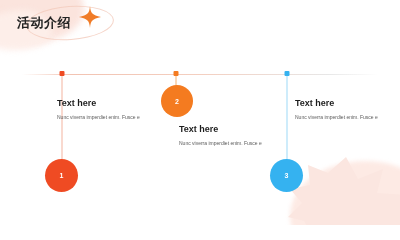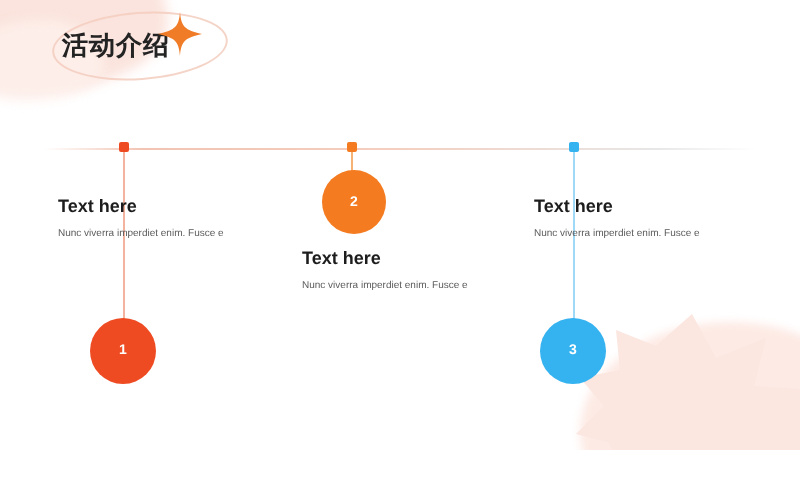--- a/index.html
+++ b/index.html
@@ -50,21 +50,21 @@
     filter:blur(2px);
   }
   #star-burst{
     right:-6px;bottom:-10px;
     width:118px;height:84px;
     color:#fbe6e0;
   }
 
   
   #title{
-    position:absolute;left:31px;top:14px;
+    position:absolute;left:17px;top:14px;
     font-size:13px;font-weight:bold;
     color:#232323;
     letter-spacing:.5px;
     white-space:nowrap;
   }
   #sparkle{
     position:absolute;left:79px;top:6px;
     width:22px;height:22px;
     color:#f07c28;
   }
@@ -124,21 +124,21 @@
     width:32px;height:32px;
     background:#f47b20;
   }
   #circle-3{
     left:270px;top:159px;
     width:33px;height:33px;
     background:#35b2f0;
   }
 
   
-  .block{position:absolute;}
+  .block{position:absolute;margin-left:28px;}
   .block .heading{
     font-size:9px;font-weight:bold;
     color:#1d1d1d;
     margin:0 0 6px 0;
     white-space:nowrap;
   }
   .block .body{
     font-size:5px;
     color:#5b5b5b;
     margin:0;

